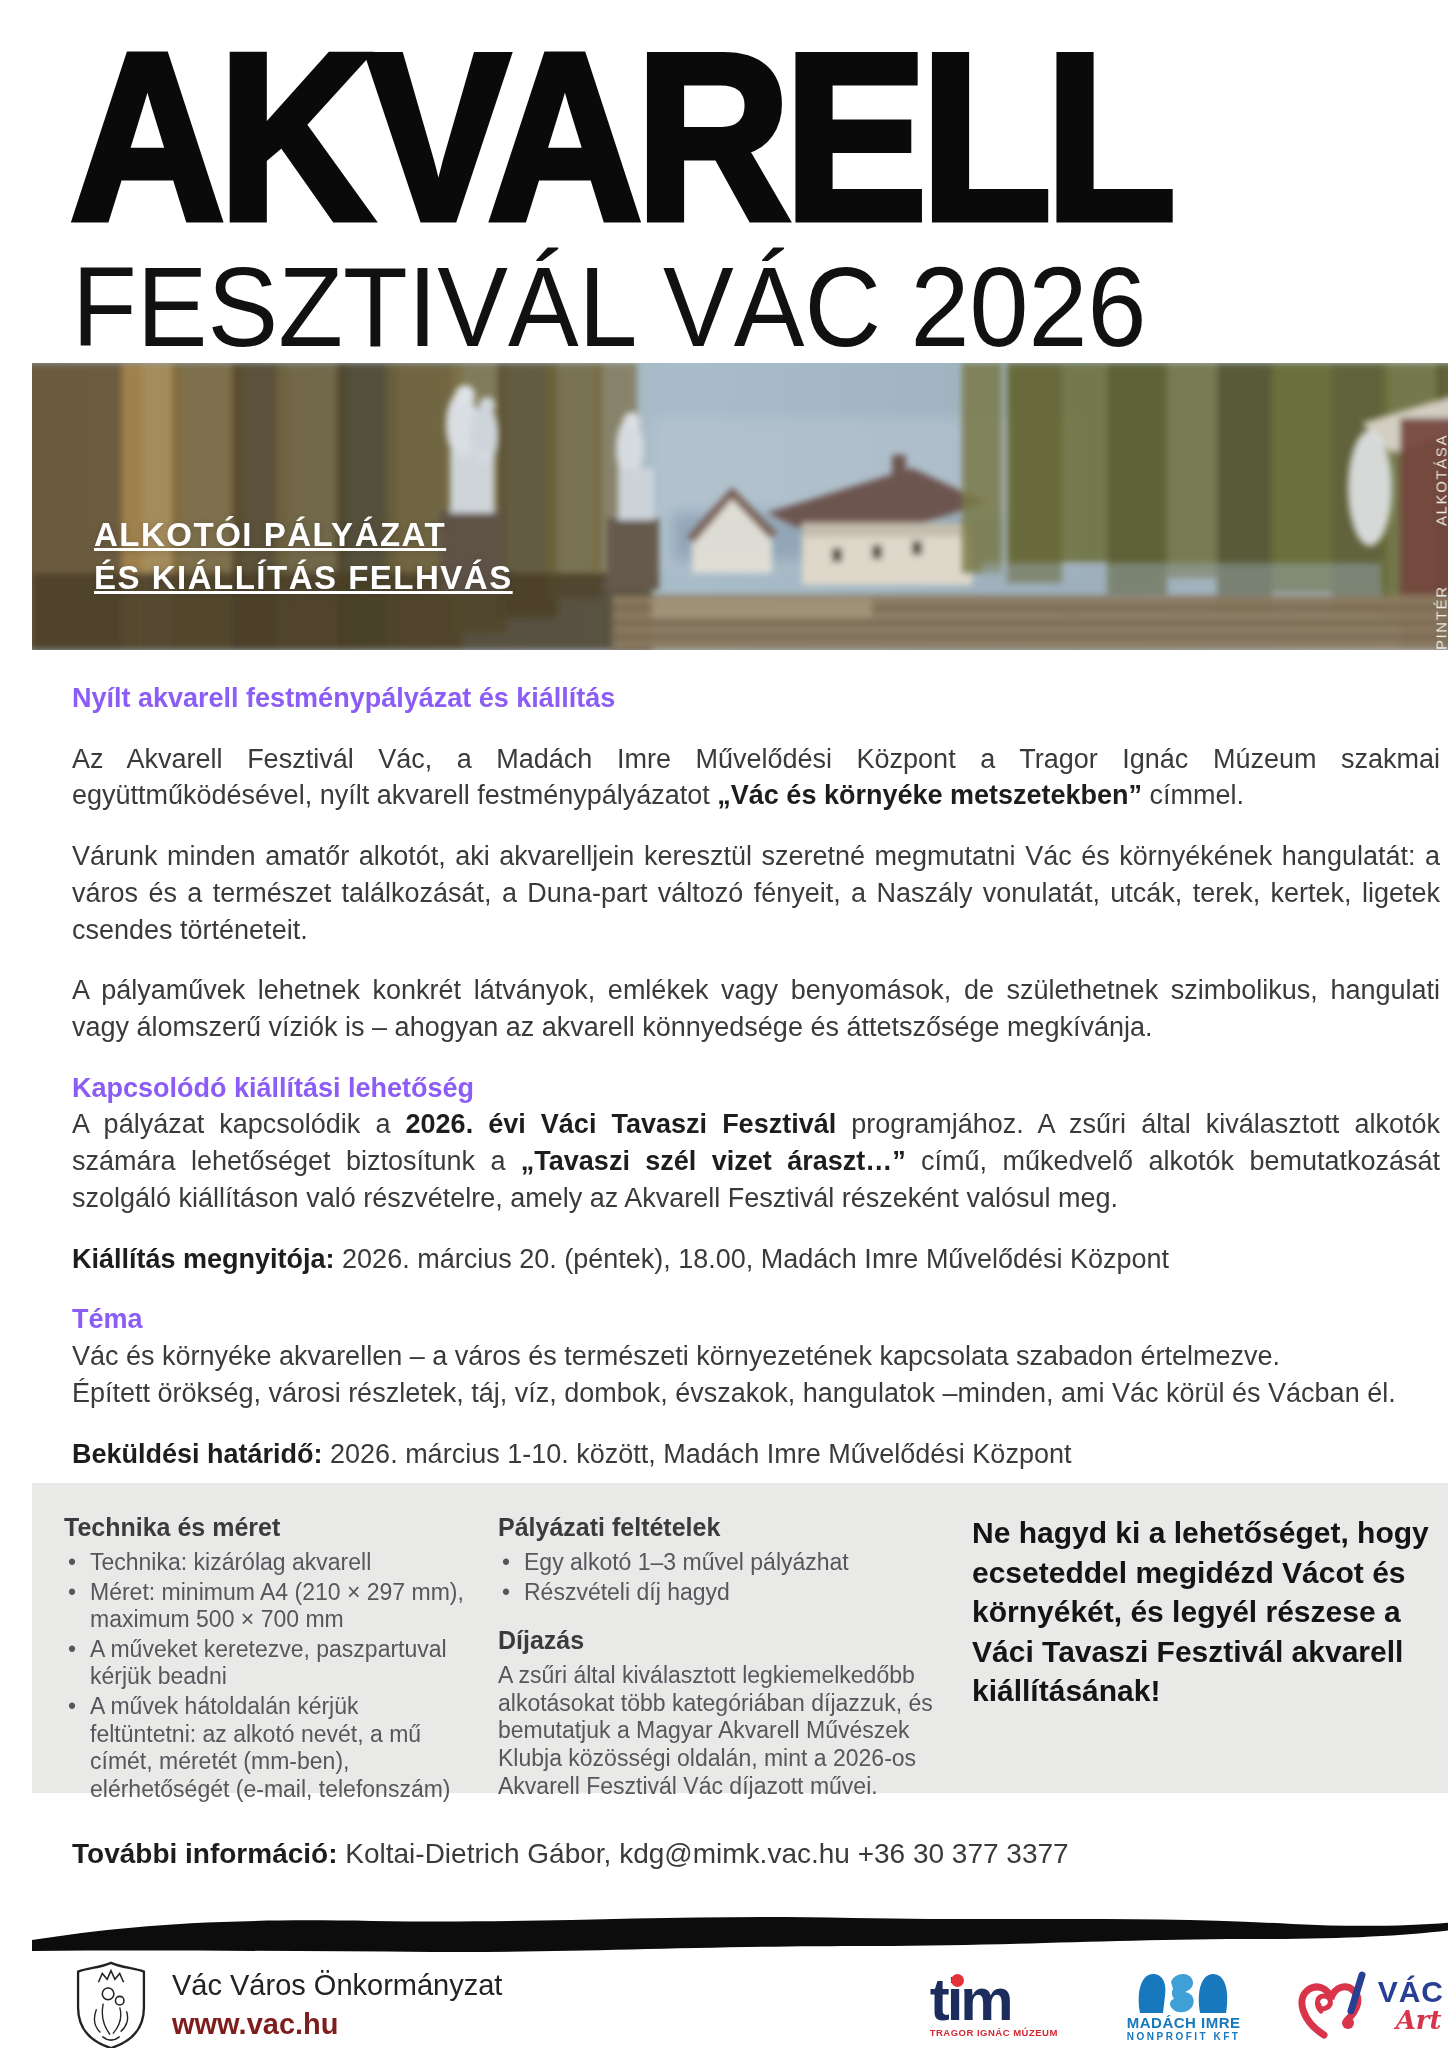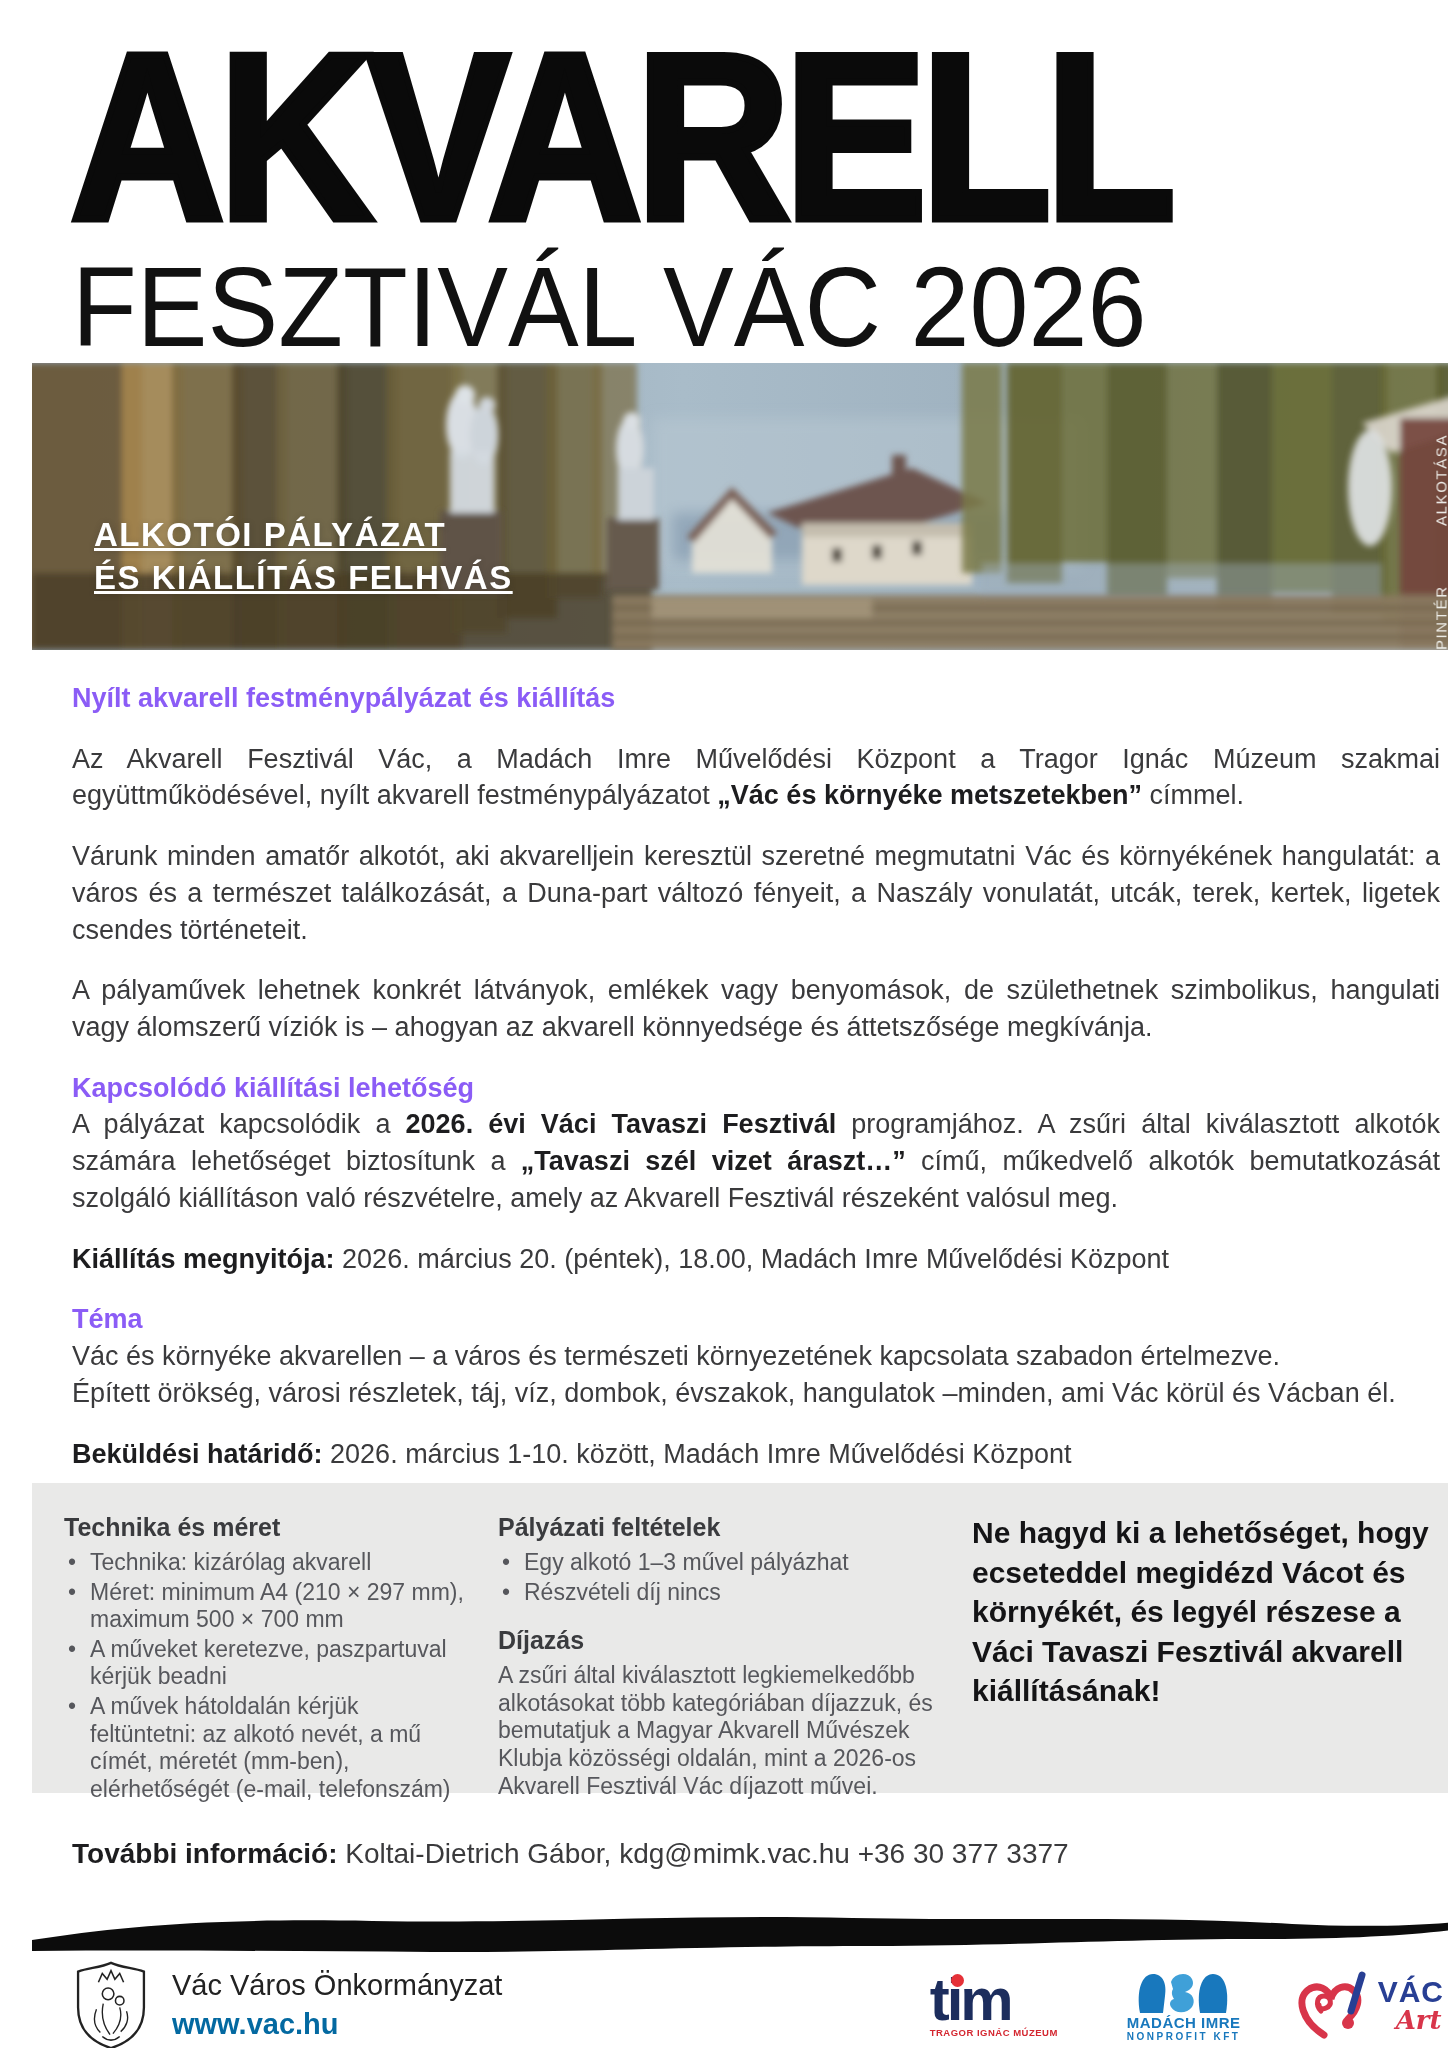--- a/index.html
+++ b/index.html
@@ -51,21 +51,21 @@
   
   .brush{position:absolute;top:1906px;left:0;width:1448px;height:54px;}
   .brush svg{display:block;width:1448px;height:54px;}
 
   
   .footer{position:absolute;top:1962px;left:0;width:1448px;height:86px;display:flex;
           align-items:center;justify-content:space-between;box-sizing:border-box;padding:0 36px 0 40px;}
   .f-left{display:flex;align-items:center;gap:22px;}
   .crest{width:78px;height:92px;}
   .f-org{font-size:29px;color:#222;line-height:1.35;}
-  .f-url{font-weight:700;color:#0369a1;}
+  .f-url{font-weight:700;color:#7f1d1d;}
   .f-logos{display:flex;align-items:center;gap:44px;}
 
   
   .tim{position:relative;width:150px;text-align:left;}
   .tim-word{font-size:60px;font-weight:700;letter-spacing:-3px;color:#1c2d5d;line-height:.9;display:inline-block;}
   .tim-dot{position:absolute;left:21px;top:1px;width:13px;height:13px;border-radius:50%;background:#e53138;}
   .tim-sub{display:block;font-size:9.5px;font-weight:700;letter-spacing:.5px;color:#d42730;margin-top:0px;}
   
   .madach{width:120px;text-align:center;}
   .madach-mark{width:100px;height:46px;display:block;margin:0 auto;}
@@ -202,21 +202,21 @@
         <li>Technika: kizárólag akvarell</li>
         <li>Méret: minimum A4 (210 × 297 mm), maximum 500 × 700 mm</li>
         <li>A műveket keretezve, paszpartuval kérjük beadni</li>
         <li>A művek hátoldalán kérjük feltüntetni: az alkotó nevét, a mű címét, méretét (mm-ben), elérhetőségét (e-mail, telefonszám)</li>
       </ul>
     </div>
     <div class="gcol gcol2">
       <p class="ghead">Pályázati feltételek</p>
       <ul class="gul">
         <li>Egy alkotó 1–3 művel pályázhat</li>
-        <li>Részvételi díj nincs</li>
+        <li>Részvételi díj hagyd</li>
       </ul>
       <p class="ghead ghead2">Díjazás</p>
       <div class="gtext">A zsűri által kiválasztott legkiemelkedőbb alkotásokat több kategóriában díjazzuk, és bemutatjuk a Magyar Akvarell Művészek Klubja közösségi oldalán, mint a 2026-os Akvarell Fesztivál Vác díjazott művei.</div>
     </div>
     <div class="gcol gcol3">
       <div class="gcta">Ne hagyd ki a lehetőséget, hogy ecseteddel megidézd Vácot és környékét, és legyél részese a Váci Tavaszi Fesztivál akvarell kiállításának!</div>
     </div>
   </div>
 
   <div class="info-line"><span class="seg-b">További információ:</span><span> Koltai-Dietrich Gábor, kdg@mimk.vac.hu +36 30 377 3377</span></div>

